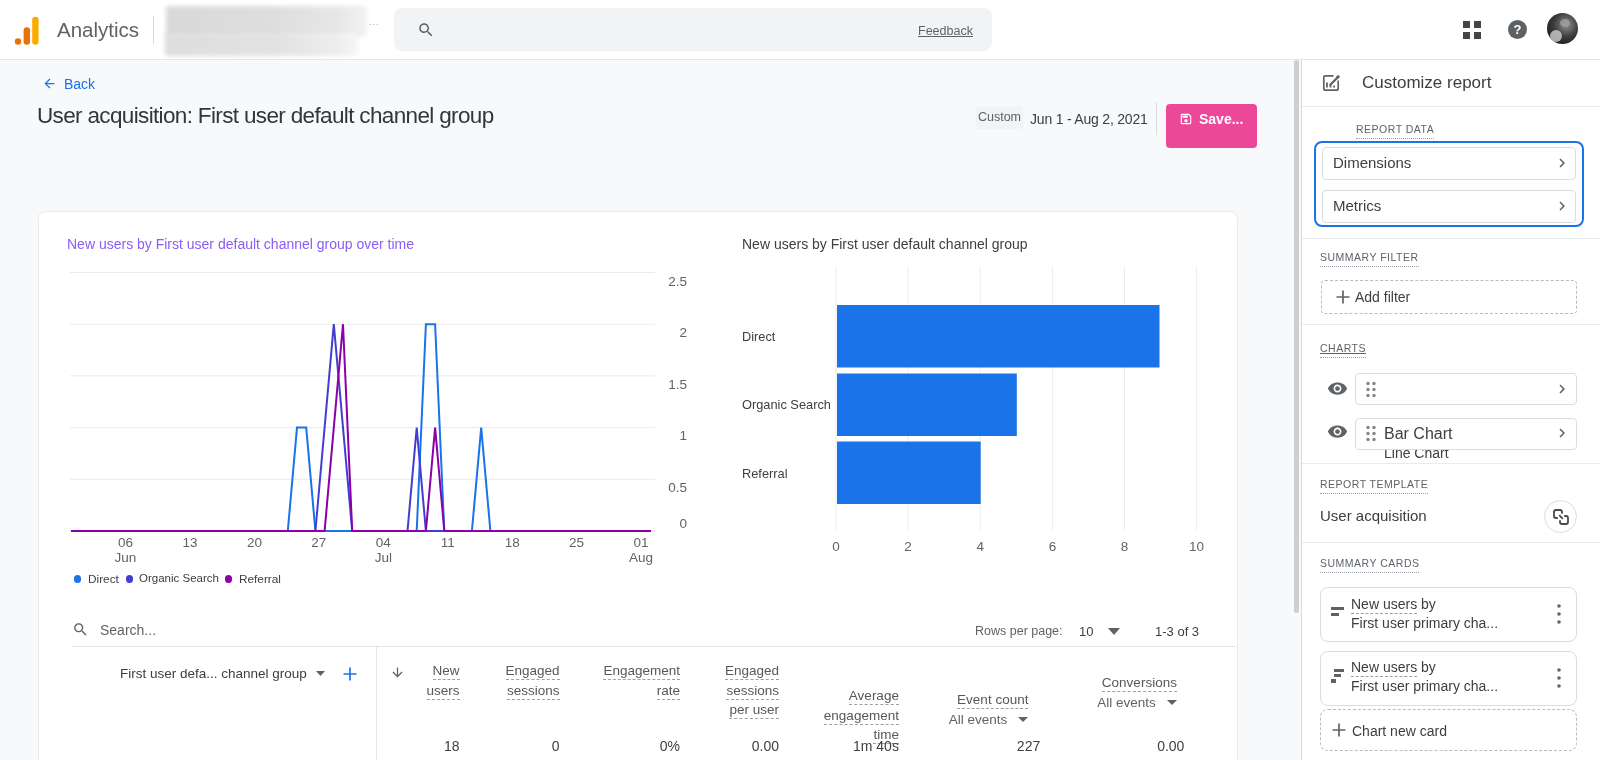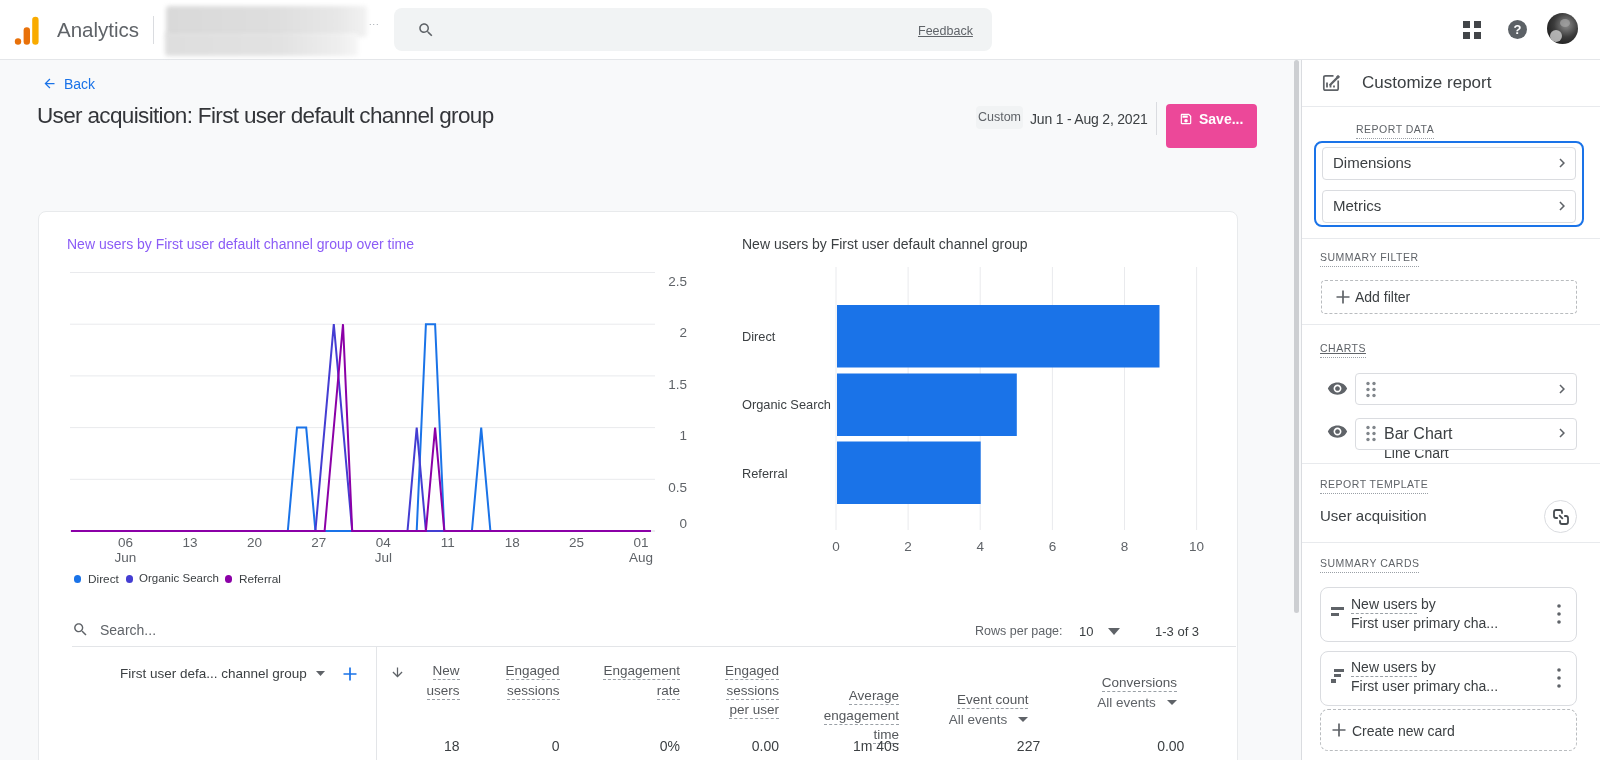--- a/index.html
+++ b/index.html
@@ -328,13 +328,13 @@
       <circle cx="3" cy="3" r="1.8"></circle>
       <circle cx="3" cy="11" r="1.8"></circle>
       <circle cx="3" cy="19" r="1.8"></circle>
     </g>
   </svg>
 
 <div class="abs" style="left:1319.5px;top:709px;width:257px;height:42px;border:1px dashed #b9bcbf;border-radius:8px;"></div>
 <svg class="abs" style="left:1332px;top:723px;" width="14" height="14">
     <path d="M7 0.5 V13.5 M0.5 7 H13.5" stroke="#5f6368" stroke-width="1.7"></path>
   </svg>
-<div class="abs" style="left:1352px;top:723px;font-size:14px;color:#3c4043;">Create new card</div>
+<div class="abs" style="left:1352px;top:723px;font-size:14px;color:#3c4043;">Chart new card</div>
 
 </body></html>

